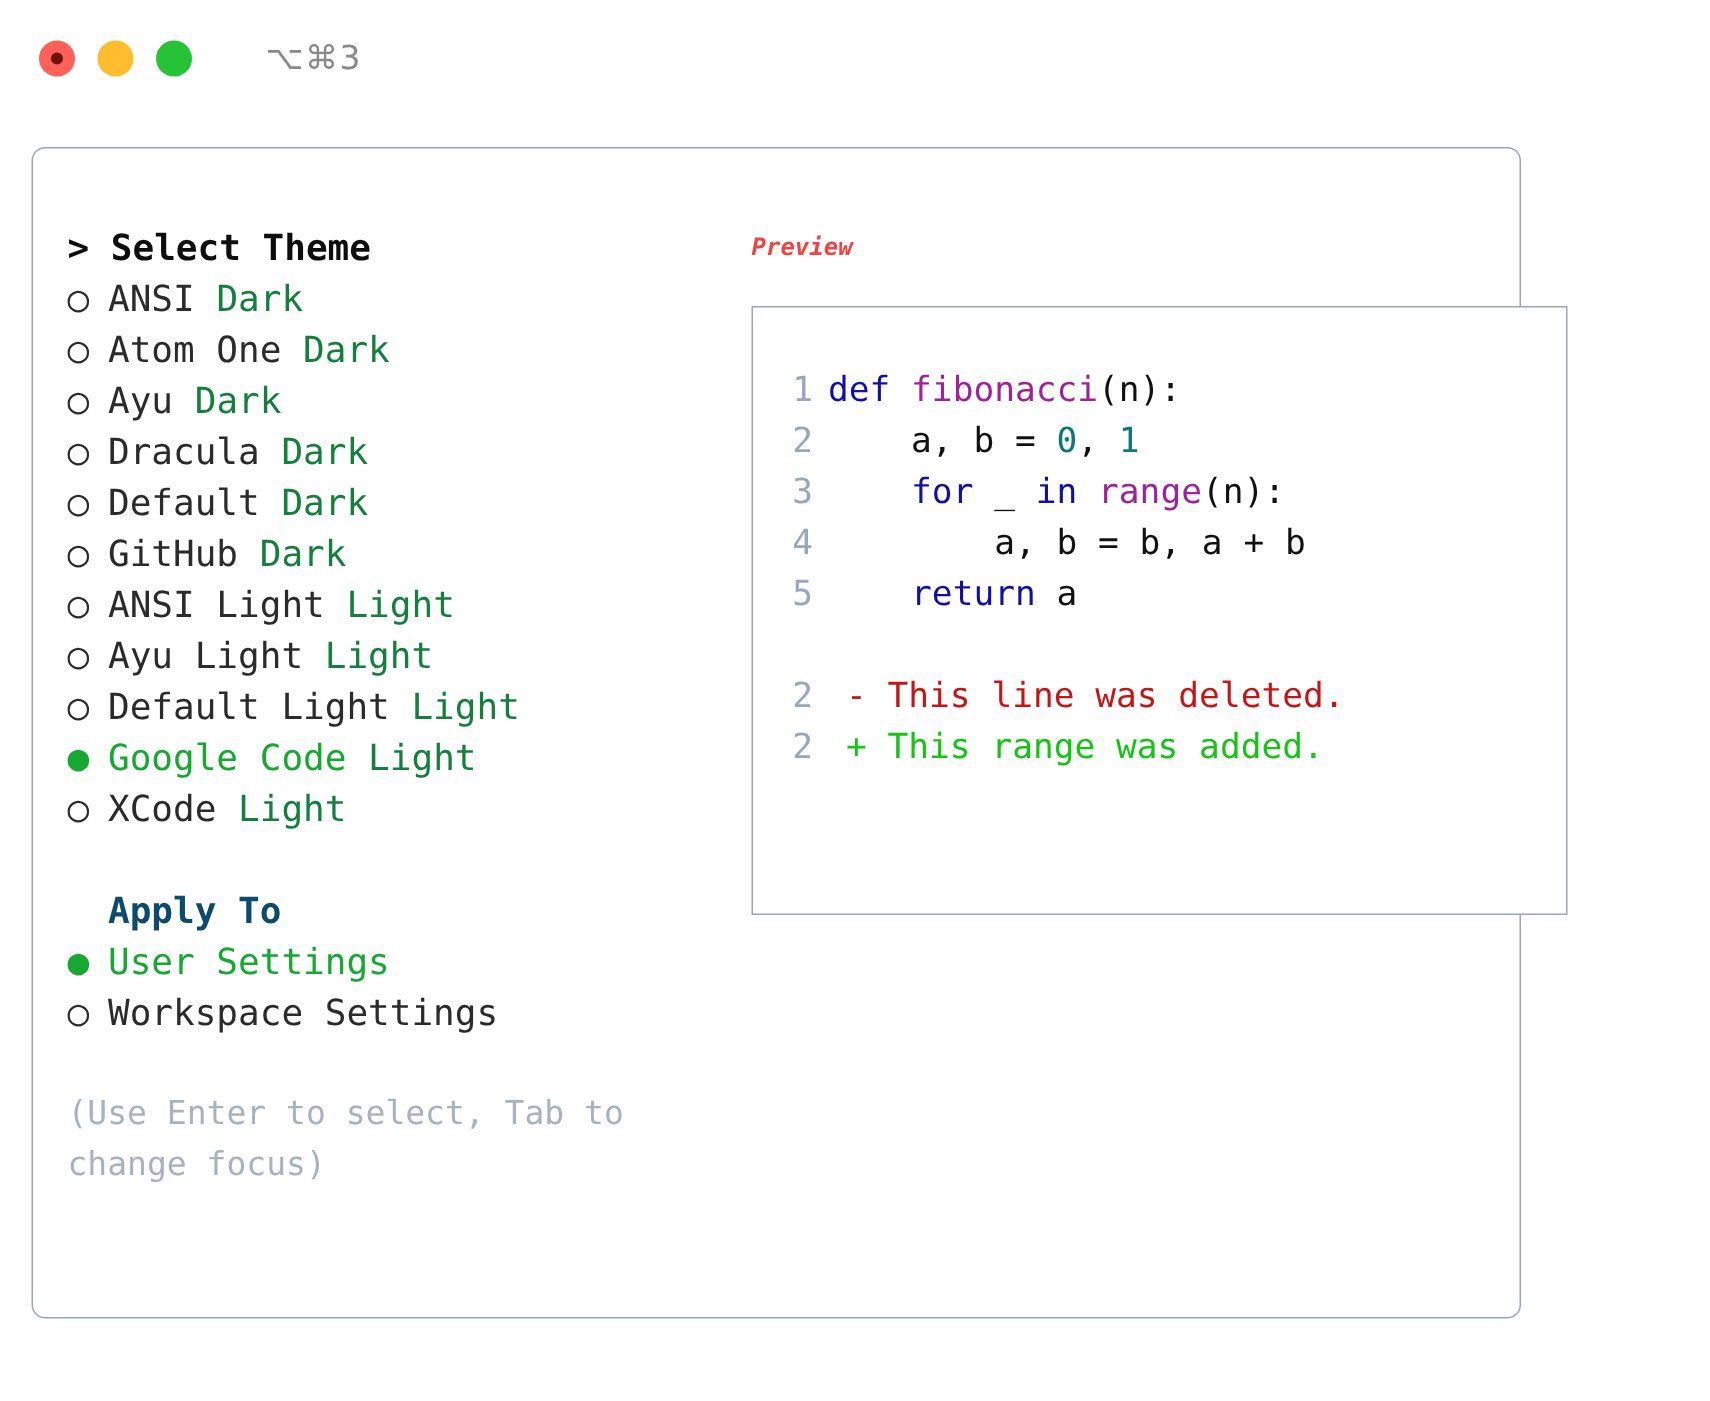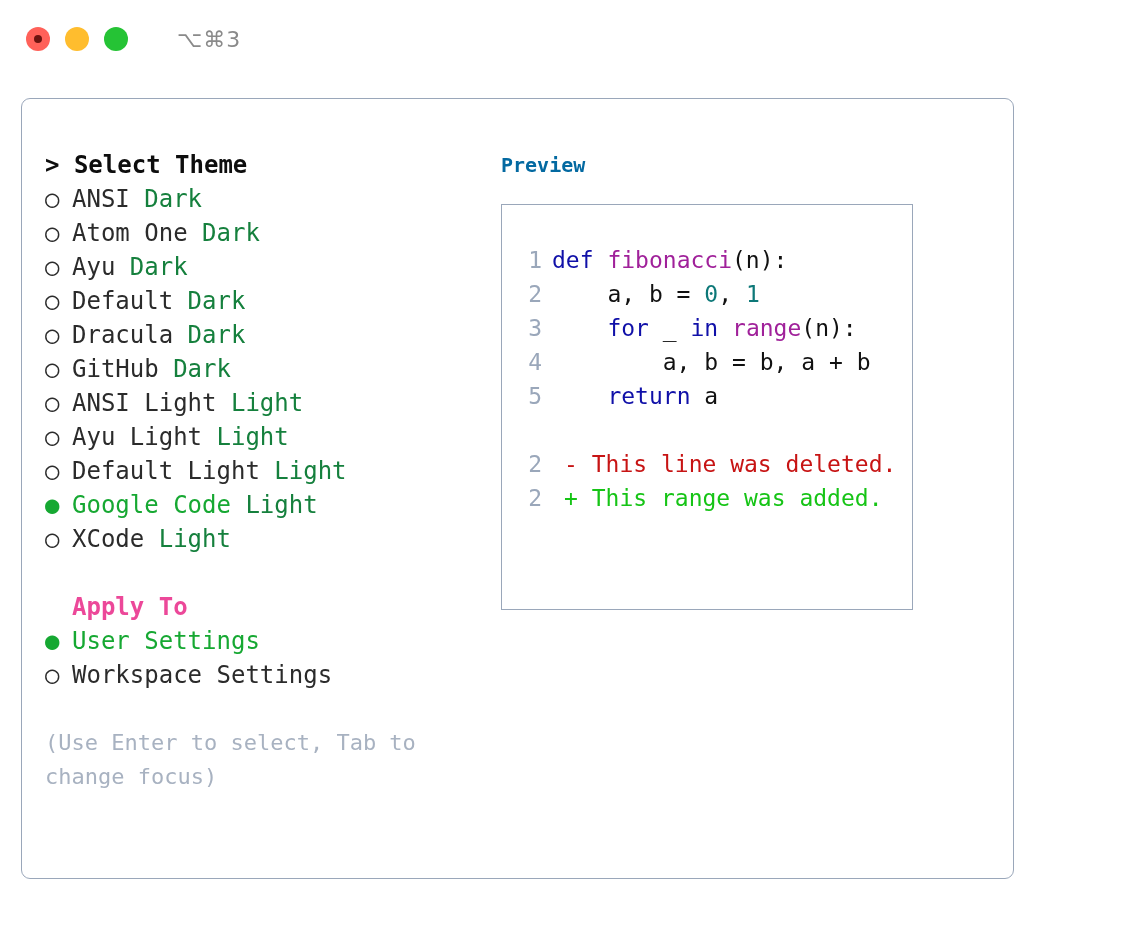--- a/index.html
+++ b/index.html
@@ -98,21 +98,21 @@
   }
   .opt-row.selected { color: #16a832; }
   .opt-row.selected .marker { color: #16a832; }
   .opt-row .tag { color: #15803d; }
 
   .spacer-row { height: 34px; }
 
   .subhead {
     font-size: 24px;
     font-weight: bold;
-    color: #ec4899;
+    color: #0c4a6e;
     line-height: 34px;
     white-space: pre;
     padding-left: 27px;
   }
 
   .hint {
     margin-top: 34px;
     font-size: 22px;
     line-height: 34px;
     color: #a8b2c1;
@@ -120,28 +120,29 @@
     white-space: pre-wrap;
   }
 
   
   .right-col {
     position: absolute;
     left: 479px; top: 49px;
     width: 490px;
   }
   .preview-title {
-    font-size: 20px;
+    font-size: 16px;
     font-weight: bold;
-    color: #0369a1;
-    line-height: 34px;
+    color: #ef4444;
+    line-height: 34px;
+    font-style: italic;
   }
   .preview-box {
     margin-top: 22px;
-    width: 412px;
+    width: 544px;
     height: 406px;
     border: 1.5px solid #9aa7ba;
     background: #ffffff;
     padding: 38px 15px 0 14px;
   }
 
   .code-line {
     font-size: 23px;
     line-height: 34px;
     white-space: pre;
@@ -186,22 +187,22 @@
     <div class="dialog-inner">
 
       <div class="left-col">
 
         <div class="section-head">&gt; Select Theme</div>
 
         <div id="theme-list">
             <div class="opt-row"><span class="marker">○</span><span>ANSI</span> <span class="tag">Dark</span></div>
             <div class="opt-row"><span class="marker">○</span><span>Atom One</span> <span class="tag">Dark</span></div>
             <div class="opt-row"><span class="marker">○</span><span>Ayu</span> <span class="tag">Dark</span></div>
+            <div class="opt-row"><span class="marker">○</span><span>Dracula</span> <span class="tag">Dark</span></div>
             <div class="opt-row"><span class="marker">○</span><span>Default</span> <span class="tag">Dark</span></div>
-            <div class="opt-row"><span class="marker">○</span><span>Dracula</span> <span class="tag">Dark</span></div>
             <div class="opt-row"><span class="marker">○</span><span>GitHub</span> <span class="tag">Dark</span></div>
             <div class="opt-row"><span class="marker">○</span><span>ANSI Light</span> <span class="tag">Light</span></div>
             <div class="opt-row"><span class="marker">○</span><span>Ayu Light</span> <span class="tag">Light</span></div>
             <div class="opt-row"><span class="marker">○</span><span>Default Light</span> <span class="tag">Light</span></div>
             <div class="opt-row selected"><span class="marker">●</span><span>Google Code</span> <span class="tag">Light</span></div>
             <div class="opt-row"><span class="marker">○</span><span>XCode</span> <span class="tag">Light</span></div>
           </div>
 
         <div class="spacer-row"></div>
 

